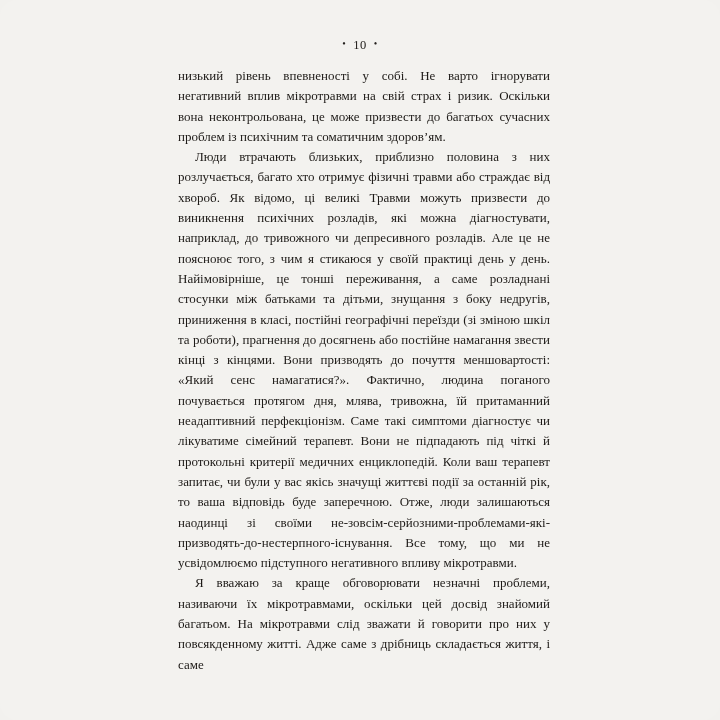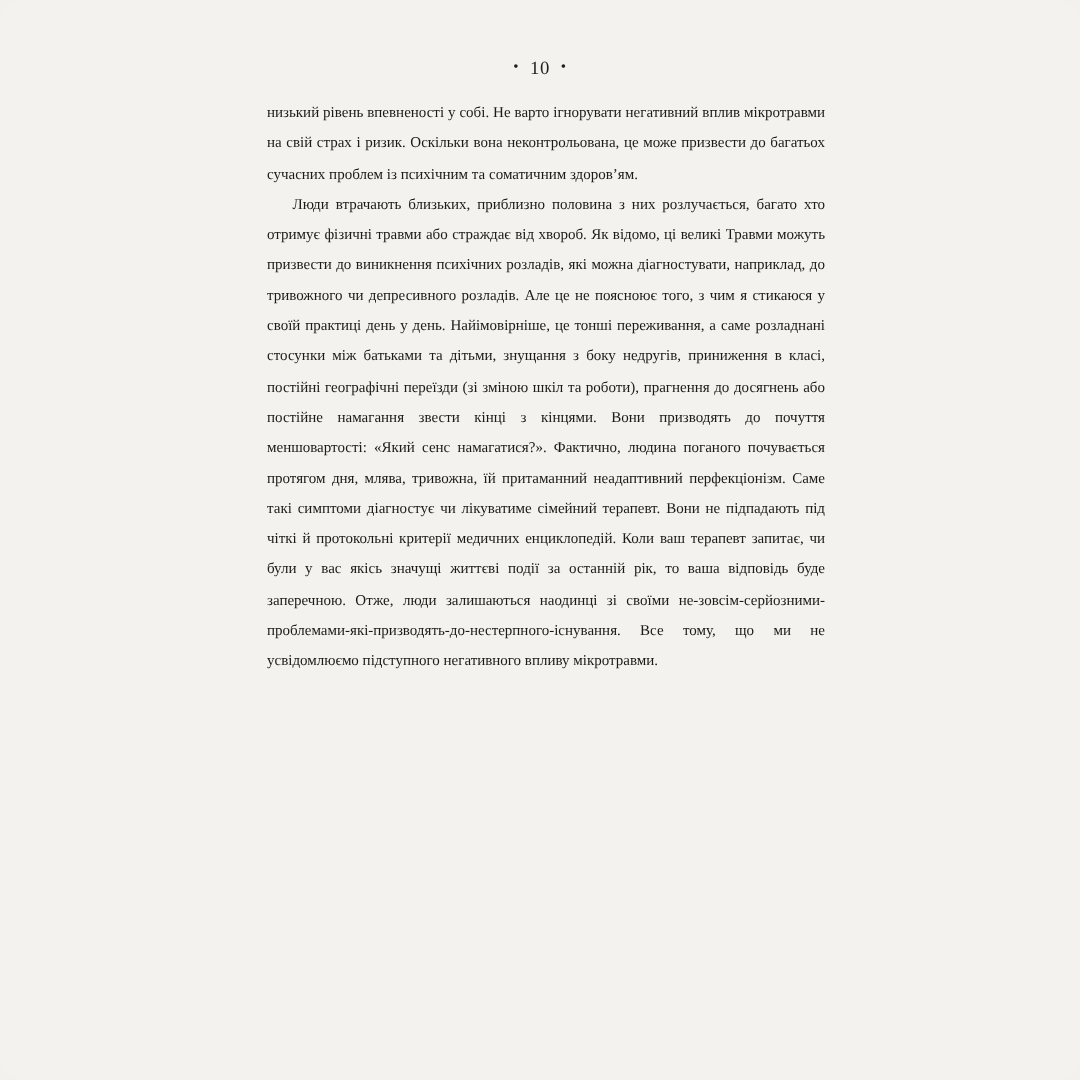--- a/index.html
+++ b/index.html
@@ -44,21 +44,21 @@
     display: inline-block;
     padding: 0 7px;
     font-size: 10px;
     vertical-align: 2px;
   }
   .textblock {
     position: absolute;
     left: 178px;
     top: 66px;
     width: 372px;
-    font-size: 10px;
+    font-size: 13px;
     line-height: 20.3px;
     color: #1d1a17;
     text-align: justify;
     text-justify: inter-word;
     -webkit-hyphens: manual;
     hyphens: manual;
   }
   .textblock p {
     margin: 0;
     text-indent: 0;
@@ -73,16 +73,17 @@
 <div class="page">
   <div class="page-inner">
 
     <div class="folio">
       <span class="dot">•</span><span>10</span><span class="dot">•</span>
     </div>
 
     <div class="textblock">
       <p>низький рівень впевненості у собі. Не варто ігнорувати негативний вплив мікротравми на свій страх і ризик. Оскільки вона неконтрольована, це може призвести до багатьох сучасних проблем із психічним та соматичним здоров’ям.</p>
       <p class="indent">Люди втрачають близьких, приблизно половина з них розлучається, багато хто отримує фізичні травми або страждає від хвороб. Як відомо, ці великі Травми можуть призвести до виникнення психічних розладів, які можна діагностувати, наприклад, до тривожного чи депресивного розладів. Але це не поясноює того, з чим я стикаюся у своїй практиці день у день. Найімовірніше, це тонші переживання, а саме розладнані стосунки між батьками та дітьми, знущання з боку недругів, приниження в класі, постійні географічні переїзди (зі зміною шкіл та роботи), прагнення до досягнень або постійне намагання звести кінці з кінцями. Вони призводять до почуття меншовартості: «Який сенс намагатися?». Фактично, людина поганого почувається протягом дня, млява, тривожна, їй притаманний неадаптивний перфекціонізм. Саме такі симптоми діагностує чи лікуватиме сімейний терапевт. Вони не підпадають під чіткі й протокольні критерії медичних енциклопедій. Коли ваш терапевт запитає, чи були у вас якісь значущі життєві події за останній рік, то ваша відповідь буде заперечною. Отже, люди залишаються наодинці зі своїми не-зовсім-серйозними-проблемами-які-призводять-до-нестерпного-існування. Все тому, що ми не усвідомлюємо підступного негативного впливу мікротравми.</p>
+      <p class="indent">Я вважаю за краще обговорювати незначні проблеми, називаючи їх мікротравмами, оскільки цей досвід знайомий багатьом. На мікротравми слід зважати й говорити про них у повсякденному житті. Адже саме з дрібниць складається життя, і саме</p>
     </div>
 
   </div>
 </div>
 
 </body></html>

